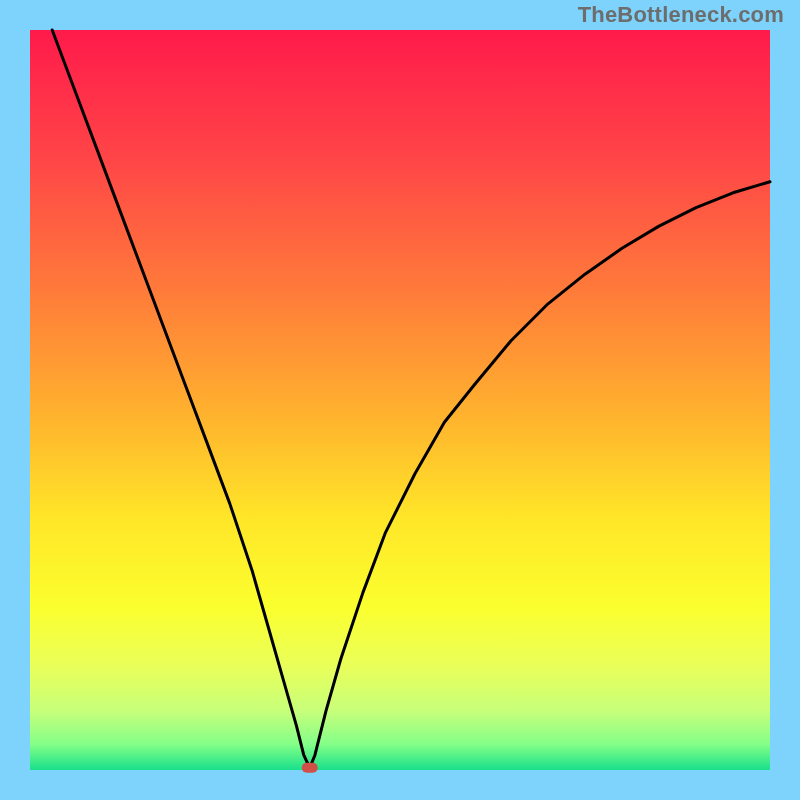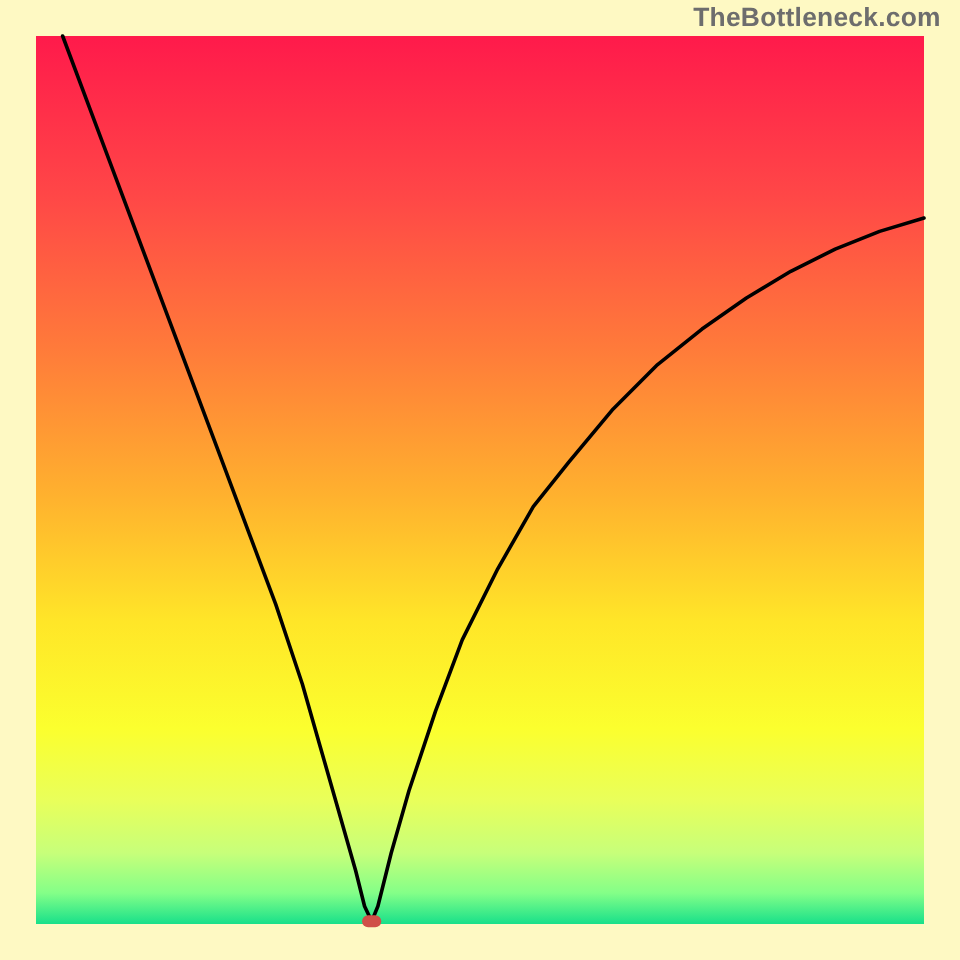--- a/index.html
+++ b/index.html
@@ -1,21 +1,21 @@
 <!DOCTYPE html>
 <html><head>
 <meta charset="utf-8">
 <style>
   * { margin: 0; padding: 0; box-sizing: border-box; }
   html, body { width: 800px; height: 800px; overflow: hidden; background: #000; }
   .wrap {
     position: relative;
     width: 800px;
     height: 800px;
-    background: #fef9c3;
+    background: #7dd3fc;
   }
   .watermark {
     position: absolute;
     top: 2px;
     right: 16px;
     font-family: Arial, Helvetica, sans-serif;
     font-size: 22px;
     font-weight: 600;
     color: #6d6d6d;
     letter-spacing: 0.2px;

